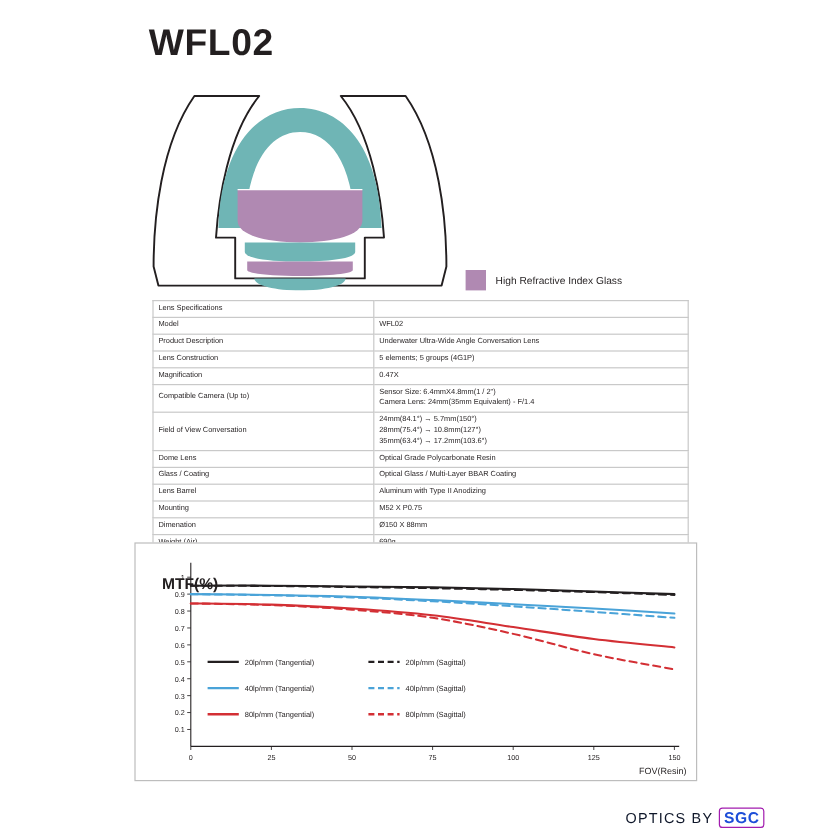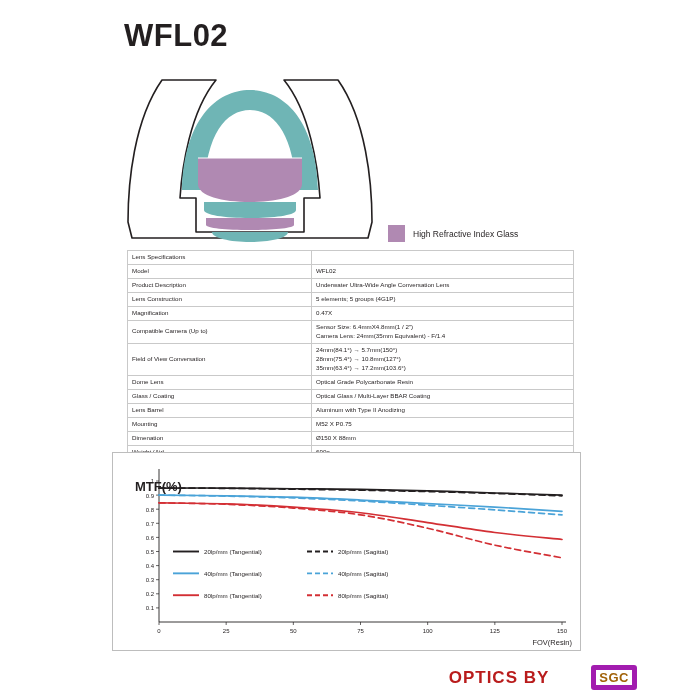--- a/index.html
+++ b/index.html
@@ -122,34 +122,32 @@
   
   .footer {
     position: absolute;
     right: 14px;
     bottom: 10px;
     display: flex;
     align-items: center;
     gap: 5px;
   }
   .footer-text {
-    font-size: 17px;
-    color: #b91c1c;
+    font-size: 12px;
+    color: #0f172a;
     letter-spacing: 1px;
-    font-weight: bold;
   }
   .footer-logo {
     font-size: 13px;
-    color: #a16207;
+    color: #1d4ed8;
     font-weight: bold;
     letter-spacing: 0.5px;
-    border: 5px solid #a21caf;
+    border: 1px solid #a21caf;
     border-radius: 3px;
     padding: 0 3px;
-    margin-left: 37px;
   }
 </style>
 </head>
 <body>
 
 <div class="page">
 
   <div class="title">WFL02</div>
 
   <div class="lens-diagram">

